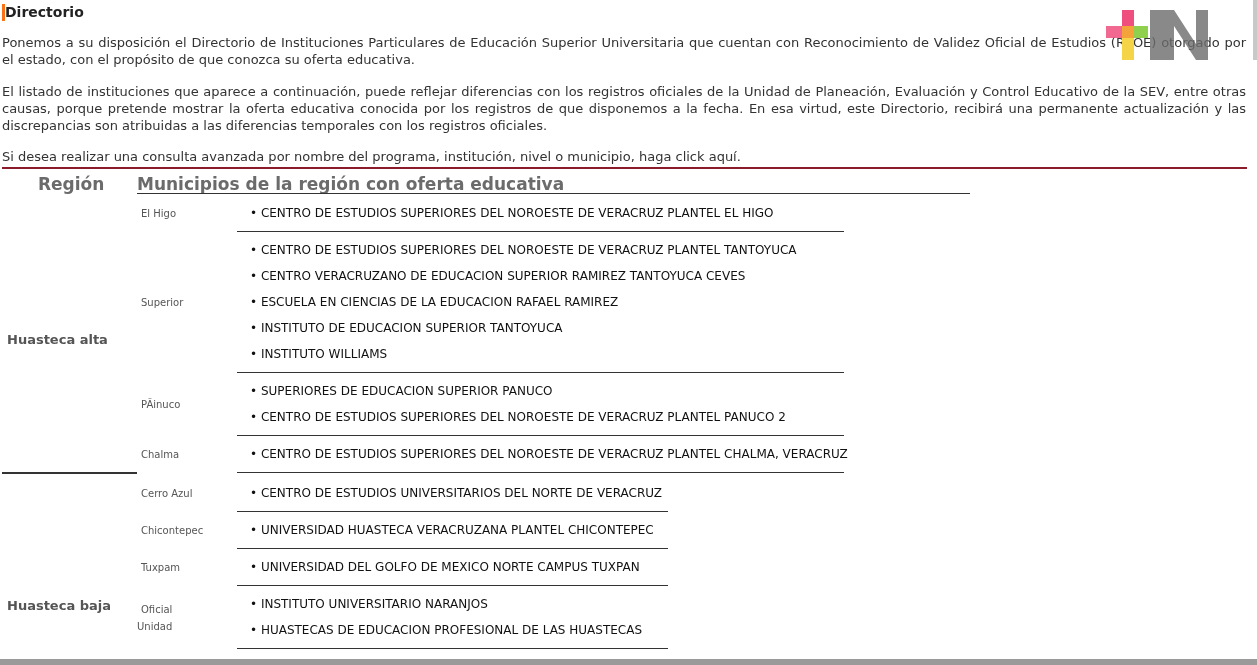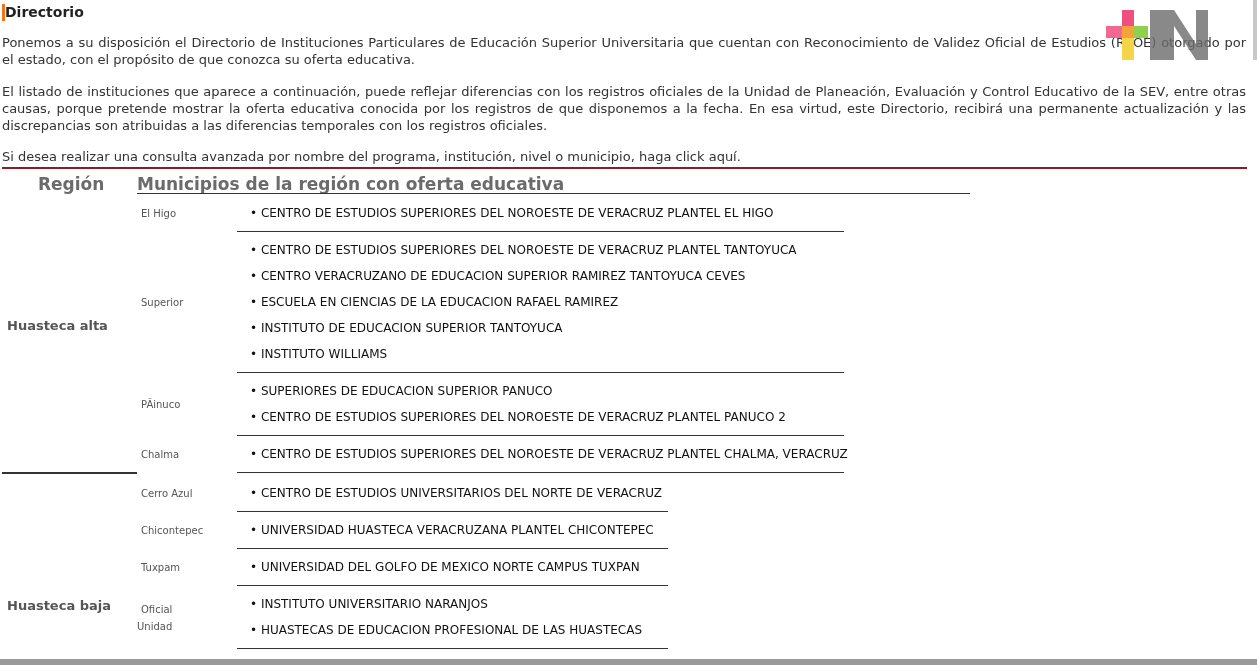--- a/index.html
+++ b/index.html
@@ -51,21 +51,21 @@
     <polygon points="56,0 68,0 90,34 90,0 102,0 102,50 90,50 68,16 68,50 56,50" fill="#6b6b6b" opacity="0.8"></polygon>
   </svg>
 </div>
 
 <div class="red-rule"></div>
 
 <div class="hdr-region">Región</div>
 <div class="hdr-muni">Municipios de la región con oferta educativa</div>
 <div class="hdr-line"></div>
 
-<div class="region-label" style="top:318px">Huasteca alta</div>
+<div class="region-label" style="top:332px">Huasteca alta</div>
 <div class="region-sep"></div>
 <div class="region-label" style="top:598px">Huasteca baja</div>
 
 <div class="muni" style="top:205px">El Higo</div>
 <div class="inst" style="top:206px">• <span>CENTRO DE ESTUDIOS SUPERIORES DEL NOROESTE DE VERACRUZ PLANTEL EL HIGO</span></div>
 <div class="rule" style="top:231px; width:607px"></div>
 
 <div class="muni" style="top:294px">Superior</div>
 <div class="inst" style="top:243px">• <span>CENTRO DE ESTUDIOS SUPERIORES DEL NOROESTE DE VERACRUZ PLANTEL TANTOYUCA</span></div>
 <div class="inst" style="top:269px">• <span>CENTRO VERACRUZANO DE EDUCACION SUPERIOR RAMIREZ TANTOYUCA CEVES</span></div>

